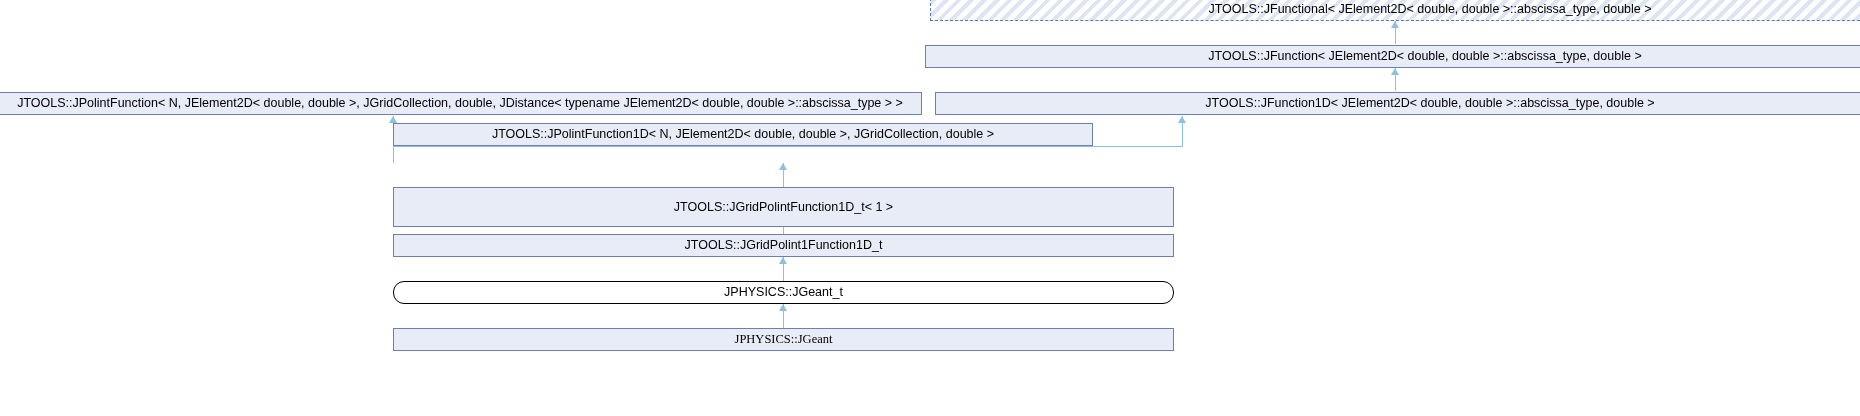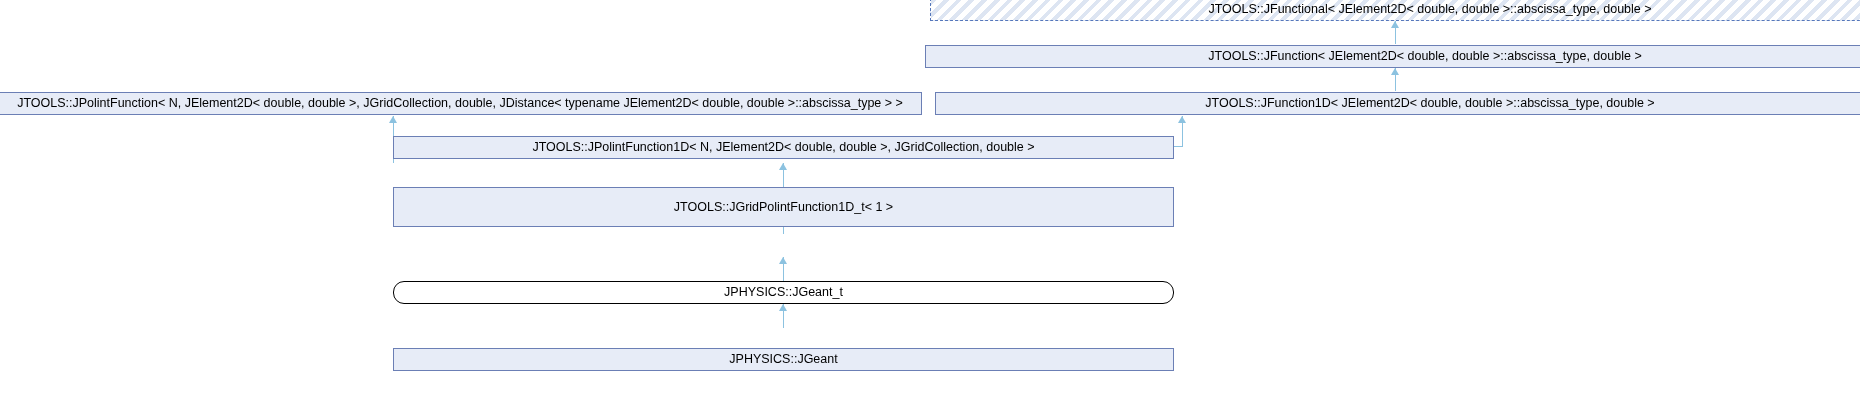--- a/index.html
+++ b/index.html
@@ -124,30 +124,33 @@
   </div>
 
   <div class="node normal" style="left:-2px; top:92px; width:924px; height:23px;">
     <span class="label">JTOOLS::JPolintFunction&lt; N, JElement2D&lt; double, double &gt;, JGridCollection, double, JDistance&lt; typename JElement2D&lt; double, double &gt;::abscissa_type &gt; &gt;</span>
   </div>
 
   <div class="node normal" style="left:935px; top:92px; width:990px; height:23px;">
     <span class="label">JTOOLS::JFunction1D&lt; JElement2D&lt; double, double &gt;::abscissa_type, double &gt;</span>
   </div>
 
-  <div class="node normal" style="left:393px; top:136px; width:781px; height:23px;">
+  <div class="node normal" style="left:393px; top:123px; width:700px; height:23px;">
     <span class="label">JTOOLS::JPolintFunction1D&lt; N, JElement2D&lt; double, double &gt;, JGridCollection, double &gt;</span>
   </div>
 
   <div class="node normal" style="left:393px; top:187px; width:781px; height:40px;">
     <span class="label">JTOOLS::JGridPolintFunction1D_t&lt; 1 &gt;</span>
   </div>
 
+  <div class="node normal" style="left:393px; top:234px; width:781px; height:23px;">
+    <span class="label">JTOOLS::JGridPolint1Function1D_t</span>
+  </div>
 
   <div class="node current" style="left:393px; top:281px; width:781px; height:23px;border-radius:11px;">
     <span class="label">JPHYSICS::JGeant_t</span>
   </div>
 
-  <div class="node normal" style="left:393px; top:348px; width:781px; height:23px;">
+  <div class="node normal" style="left:393px; top:328px; width:781px; height:23px;font-family:Liberation Serif, serif;">
     <span class="label">JPHYSICS::JGeant</span>
   </div>
 
 </div>
 
 </body></html>

